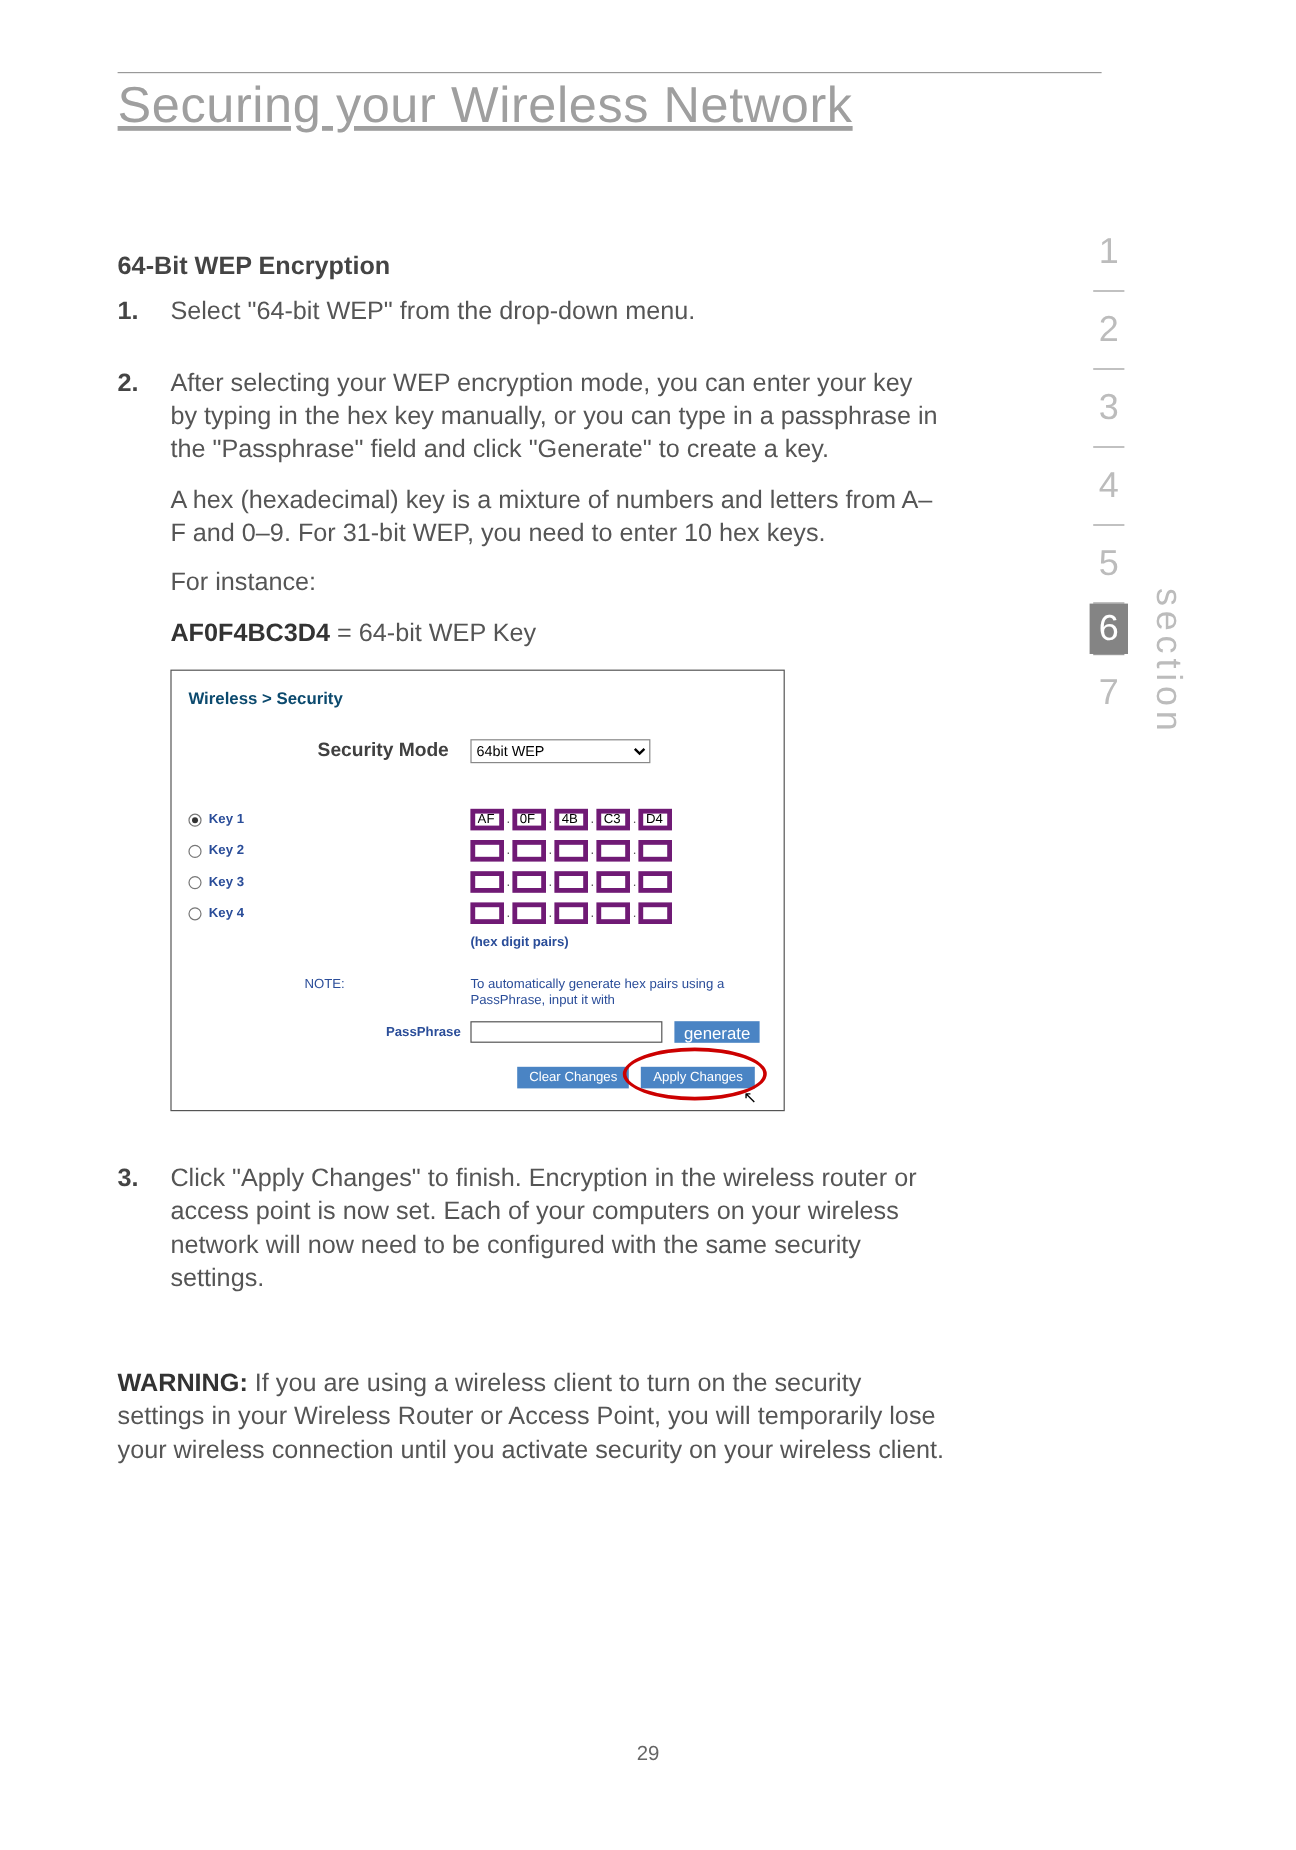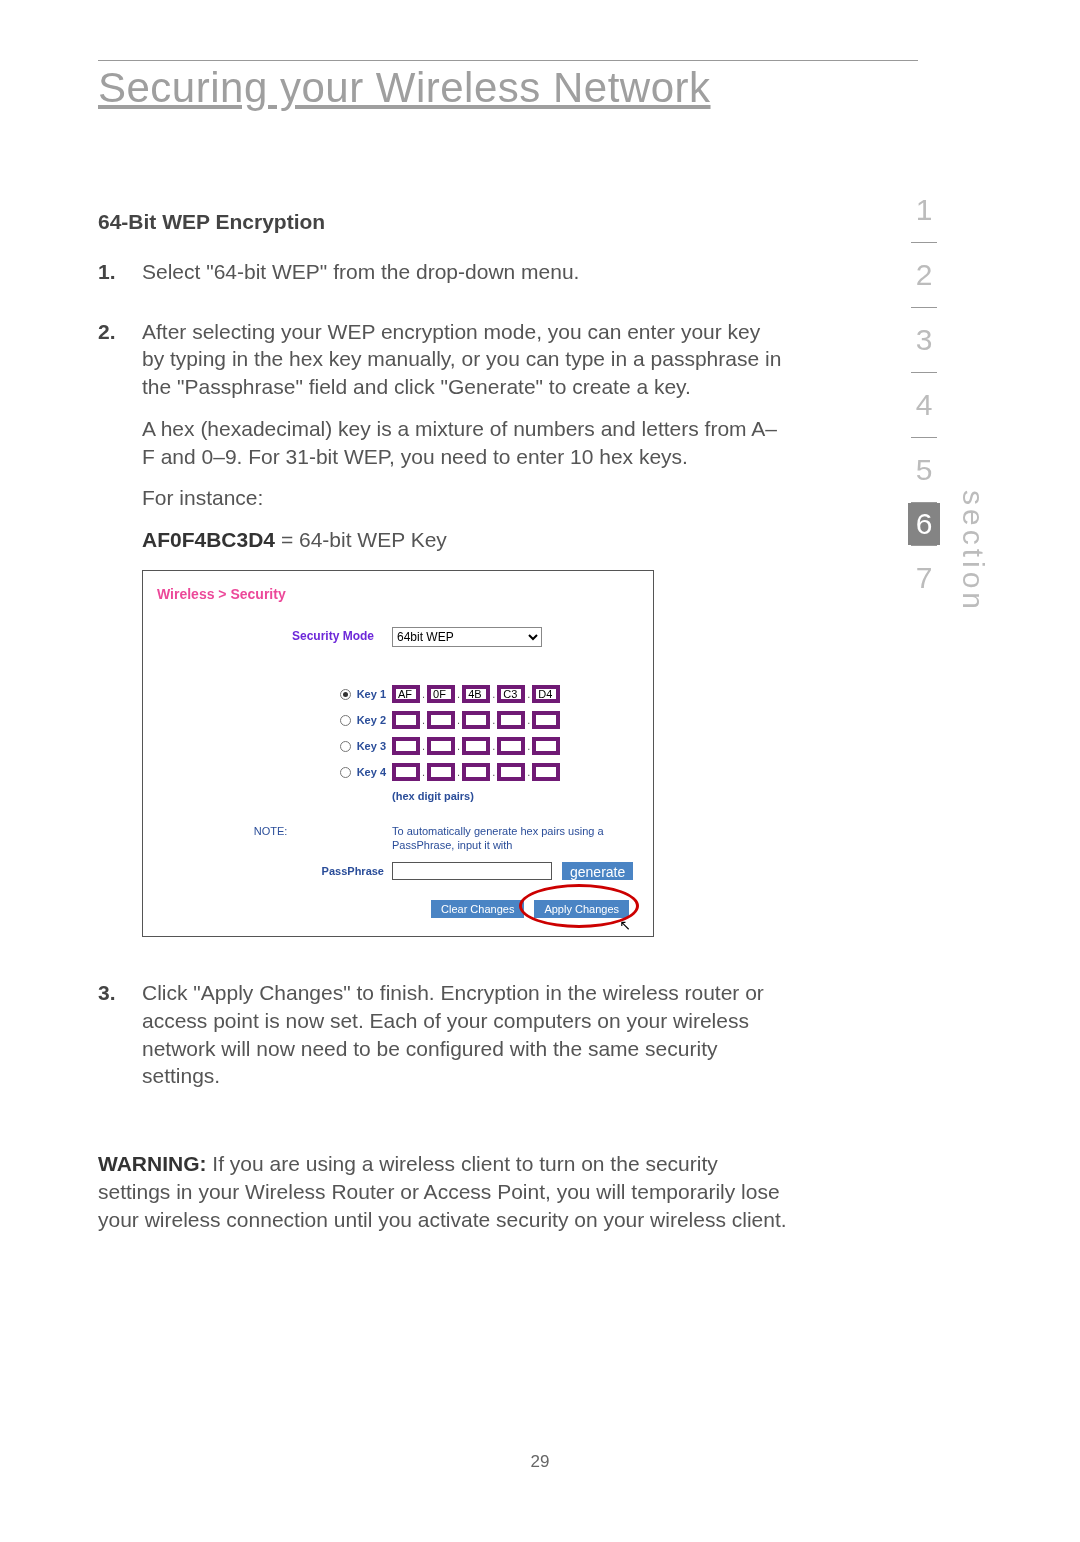--- a/index.html
+++ b/index.html
@@ -31,21 +31,21 @@
   .content {
     position: absolute;
     top: 210px;
     left: 98px;
     width: 690px;
   }
   .subhead {
     font-size: 21px;
     font-weight: bold;
     color: #444;
-    margin-bottom: 24px;
+    margin-bottom: 12px;
   }
   .numlist {
     list-style: none;
     font-size: 21px;
     line-height: 1.32;
     color: #555;
   }
   .numlist > li {
     display: flex;
     margin-bottom: 18px;
@@ -63,47 +63,46 @@
   .screenshot-box {
     border: 1px solid #555;
     width: 512px;
     margin: 16px 0 24px 0;
     padding: 14px 14px 18px 14px;
     font-family: Arial, sans-serif;
     position: relative;
   }
   .bc {
     font-size: 14px;
-    color: #ec4899;
+    color: #0c4a6e;
     font-weight: bold;
     margin-bottom: 24px;
   }
   .form-row {
     display: flex;
     align-items: center;
     margin-bottom: 8px;
   }
   .lbl-sec {
     width: 235px;
     text-align: right;
-    font-size: 12px;
-    font-weight: bold;
-    color: #6d28d9;
+    font-size: 16px;
+    font-weight: bold;
+    color: #404040;
     padding-right: 18px;
   }
   .lbl-key {
     width: 235px;
     text-align: right;
     font-size: 11px;
     font-weight: bold;
     color: #2a4d99;
     padding-right: 6px;
     display: flex;
     align-items: center;
-    justify-content: flex-end;
   }
   .radio {
     width: 11px; height: 11px;
     border: 1px solid #777;
     border-radius: 50%;
     background: #fff;
     margin-right: 6px;
     display: inline-flex;
     align-items: center;
     justify-content: center;

